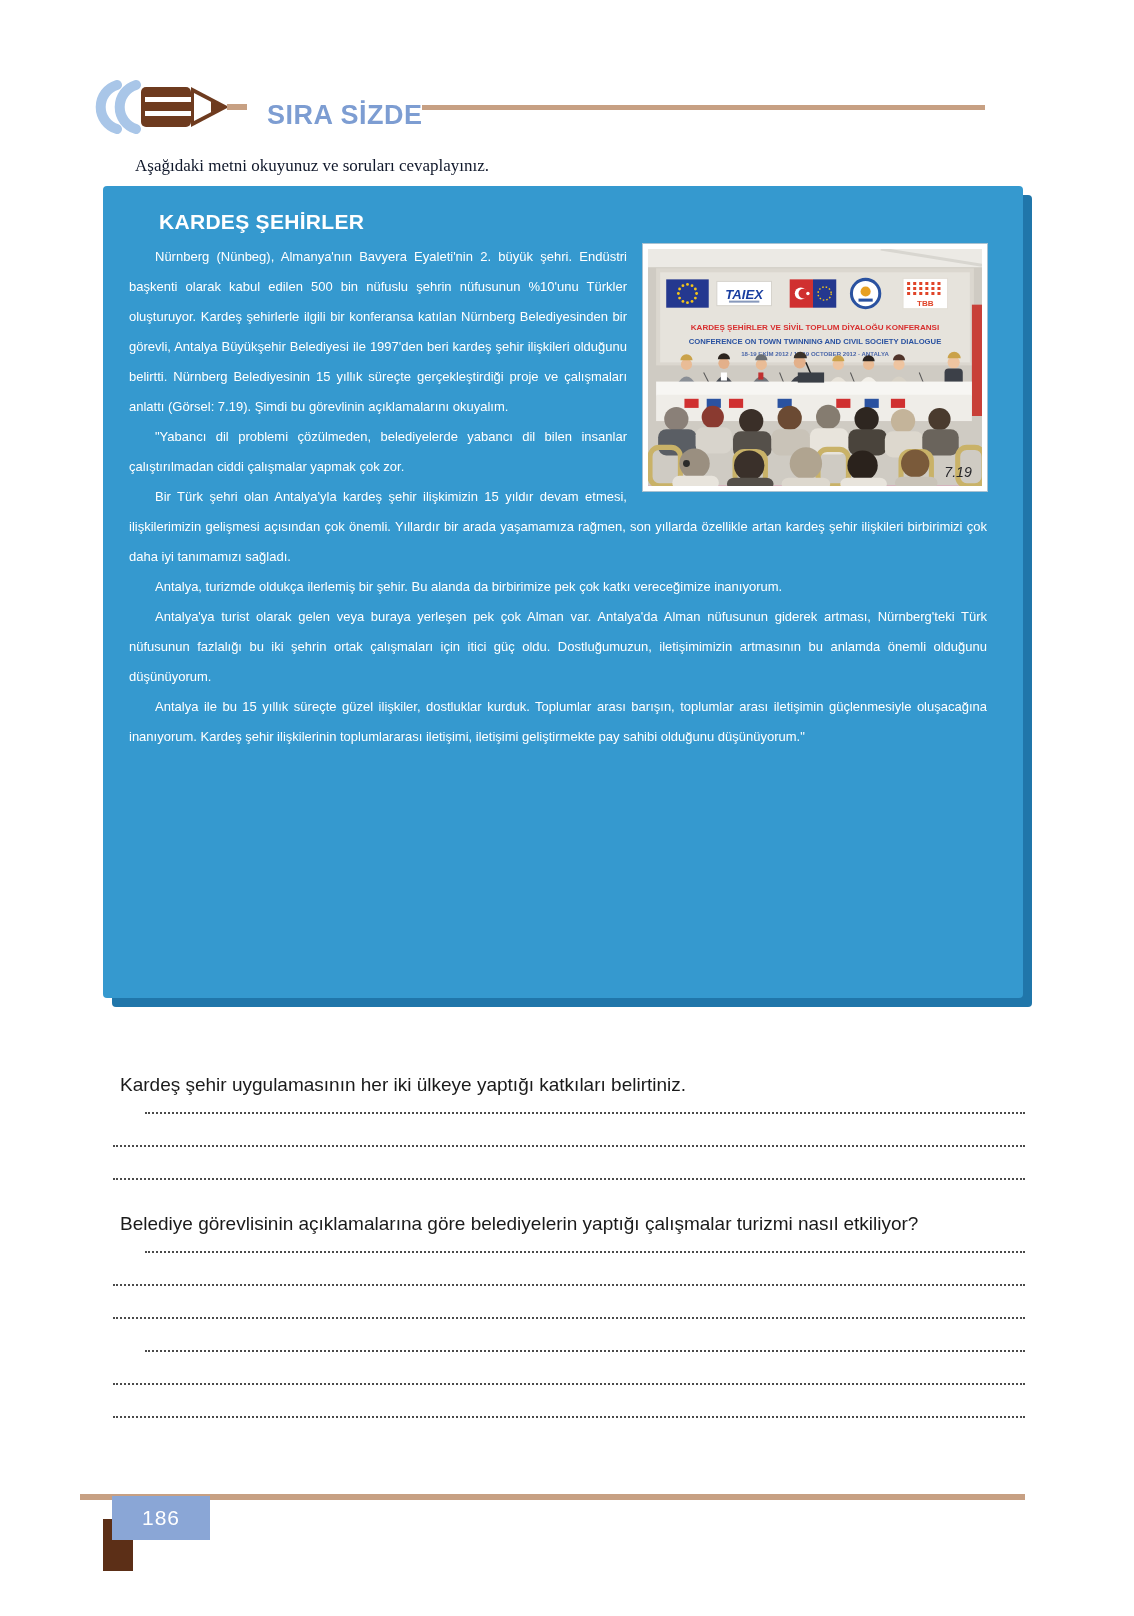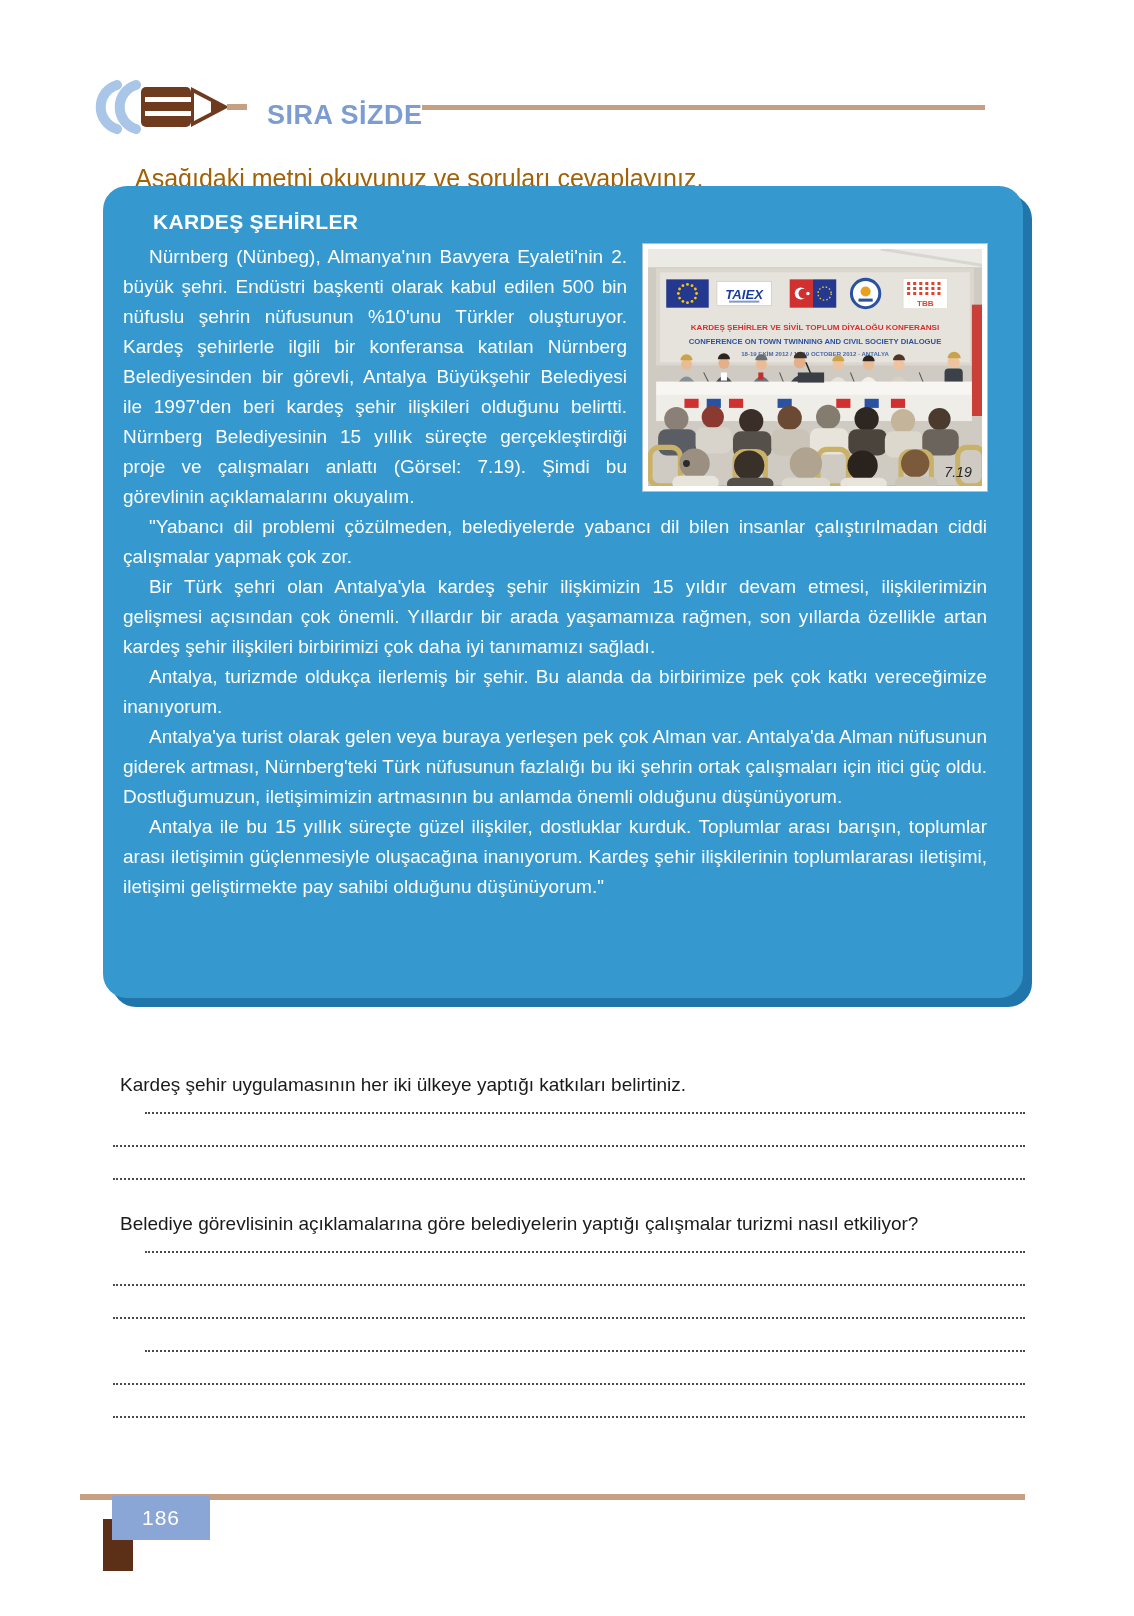--- a/index.html
+++ b/index.html
@@ -7,36 +7,36 @@
     width:1134px;height:1616px;position:relative;background:#ffffff;
     font-family:"Liberation Sans", sans-serif;color:#1c1c1c;overflow:hidden;
   }
   
   .hdr-icon{position:absolute;left:95px;top:80px;width:152px;height:54px;}
   .hdr-title{
     position:absolute;left:247px;top:100px;font-size:27px;font-weight:bold;
     color:#7d9dd2;letter-spacing:.5px;margin-left:20px;
   }
   .hdr-line{position:absolute;left:422px;top:105px;width:563px;height:5px;background:#c7a083;}
-  .instruction{position:absolute;left:135px;top:139px;font-size:25px;color:#a16207;}
+  .instruction{position:absolute;left:135px;top:139px;font-size:17px;color:#0f172a;font-family:Liberation Serif, serif;}
   
   .bluebox{
     position:absolute;left:103px;top:186px;width:920px;height:812px;
-    background:#3599cf;border-radius:24px;box-sizing:border-box;
-    padding:24px 36px 16px 20px;color:#ffffff;
+    background:#3599cf;border-radius:4px;box-sizing:border-box;
+    padding:24px 36px 16px 26px;color:#ffffff;
     box-shadow:9px 9px 0 #2076aa;overflow:hidden;
   }
   .bluebox h2{font-size:21px;font-weight:bold;margin:0 0 8px 30px;letter-spacing:.3px;}
   .photo-frame{
     float:right;width:334px;margin:2px 0 10px 16px;background:#ec4899;
     border:5px solid #ffffff;box-shadow:0 0 0 1px #a9c2d2;line-height:0;
   }
   .photo-frame svg{width:100%;height:auto;}
   .rp{
-    margin:0;font-size:19px;line-height:30px;text-align:justify;text-indent:26px;
+    margin:0;font-size:13px;line-height:30px;text-align:justify;text-indent:26px;
   }
   
   .questions{position:absolute;left:80px;top:1072px;width:945px;}
   .qtext{margin:0 0 14px 40px;font-size:19px;line-height:26px;color:#1a1a1a;}
   .dotline{height:0;border-bottom:2px dotted #4a4a4a;margin:0 0 31px 33px;}
   .dotline.indent{margin-left:65px;}
   .qblock{margin:0;}
   
   .foot-rule{position:absolute;left:80px;top:1494px;width:945px;height:6px;background:#c7a083;}
   .badge-brown{position:absolute;left:103px;top:1519px;width:30px;height:52px;background:#5c2f17;}

